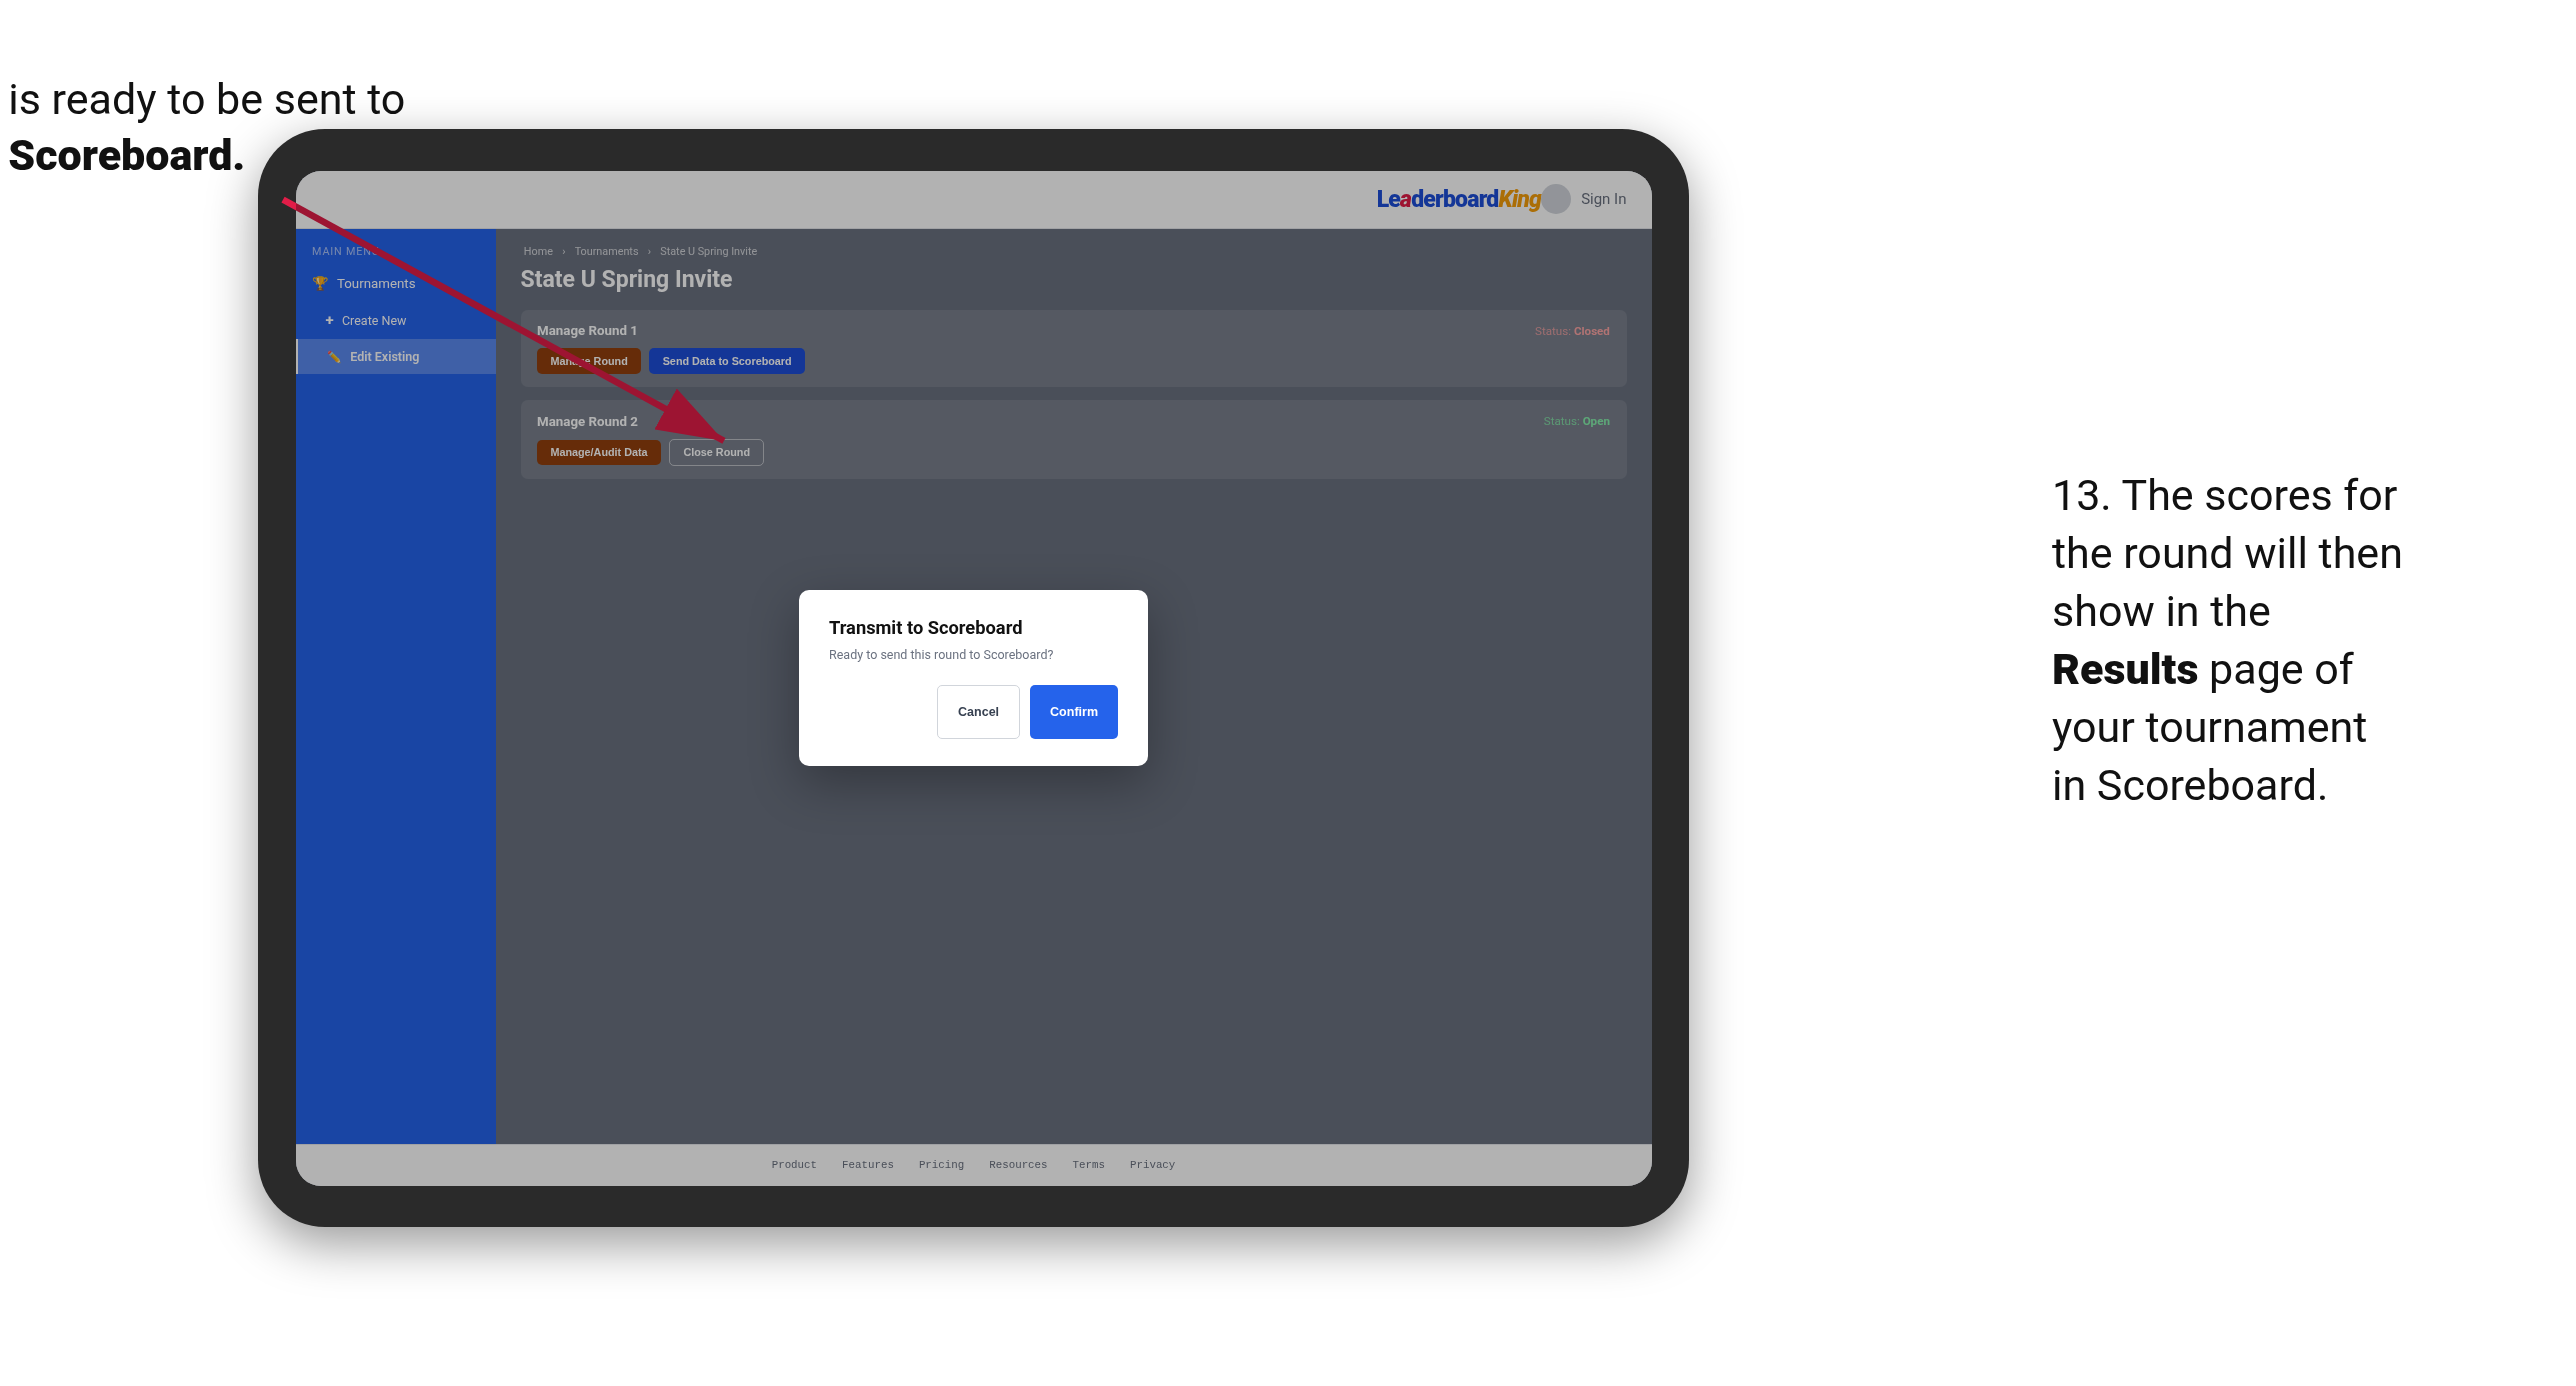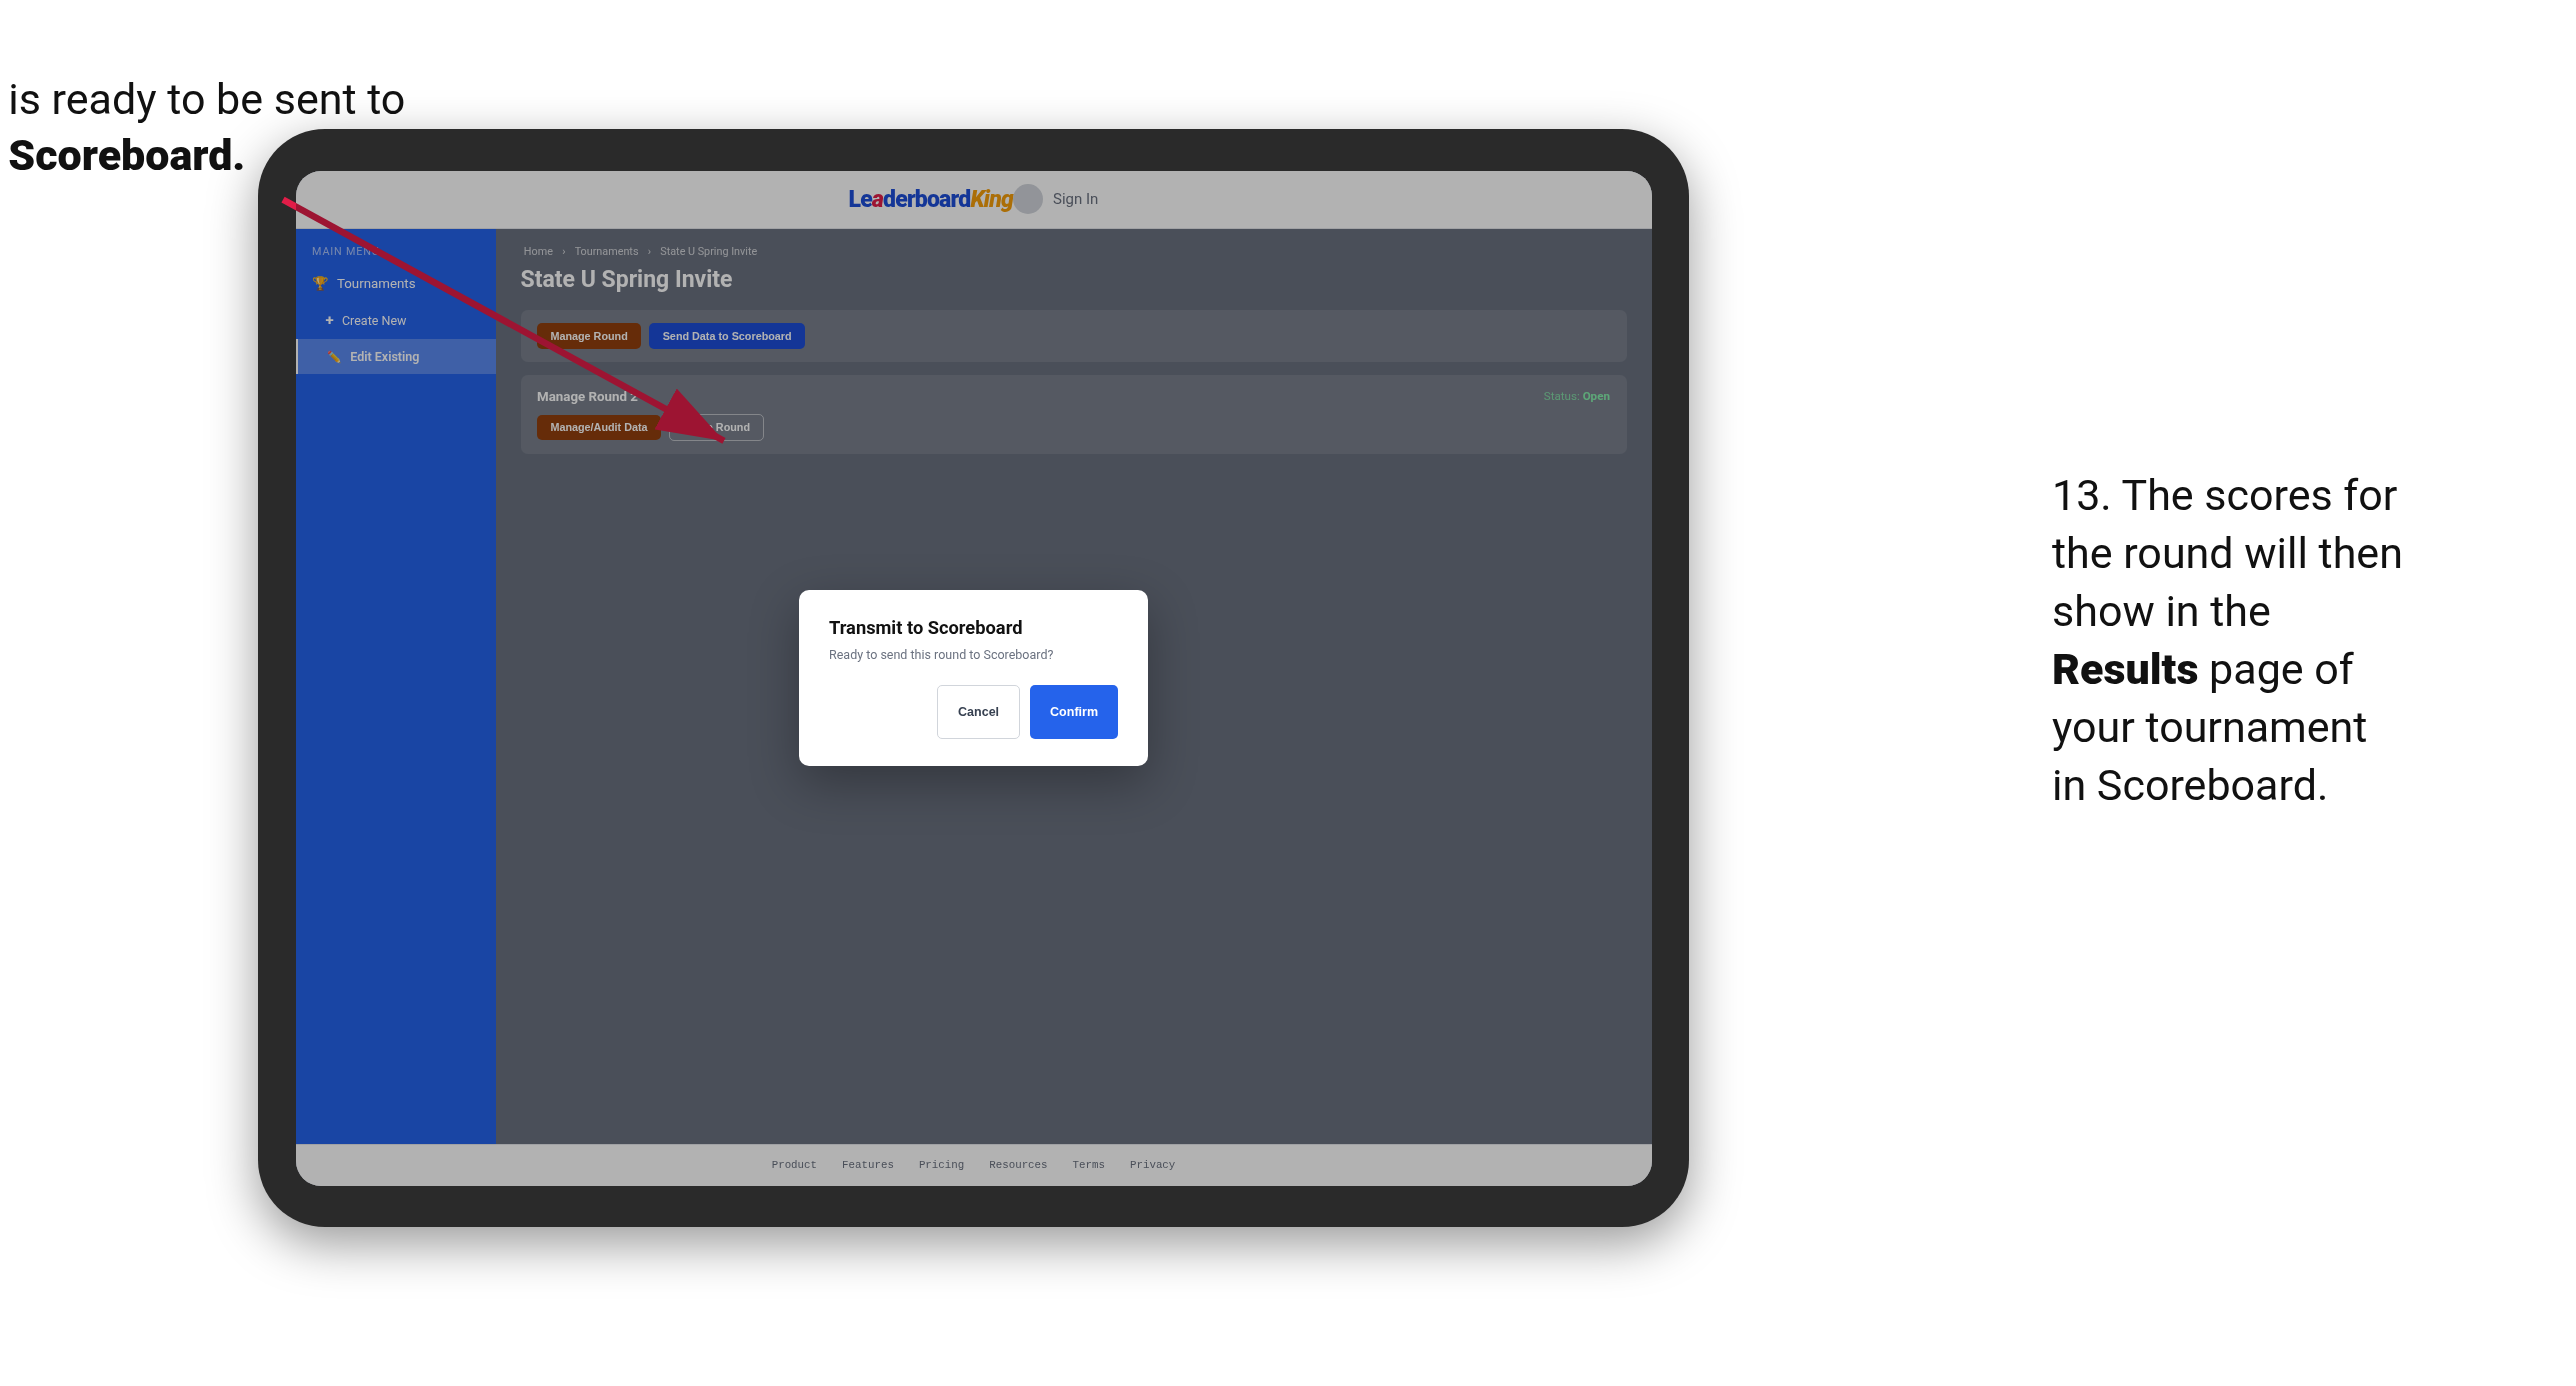--- a/index.html
+++ b/index.html
@@ -78,21 +78,21 @@
       display: flex;
       flex-direction: column;
     }
 
     
     .app-header {
       background: #fff;
       height: 58px;
       display: flex;
       align-items: center;
-      justify-content: center;
+      justify-content: flex-end;
       padding: 0 25px;
       flex-shrink: 0;
       border-bottom: 0.8px solid #e5e7eb;
     }
 
     .logo {
       font-size: 23px;
       font-weight: 900;
       color: #1d4ed8;
       letter-spacing: -0.8px;
@@ -404,20 +404,27 @@
         <div class="breadcrumb">
           <span>Home</span>
           <span>›</span>
           <span>Tournaments</span>
           <span>›</span>
           <span>State U Spring Invite</span>
         </div>
         <div class="page-title">State U Spring Invite</div>
 
         <div class="round-card">
+          <div class="round-header">
+            <span class="round-title">Manage Round 1</span>
+            <span class="status-badge status-closed">
+              <span class="label">Status:</span>
+              <span class="value">Closed</span>
+            </span>
+          </div>
           <div class="round-actions">
             <button class="btn btn-brown">Manage Round</button>
             <button class="btn btn-blue">Send Data to Scoreboard</button>
           </div>
         </div>
 
         <div class="round-card">
           <div class="round-header">
             <span class="round-title">Manage Round 2</span>
             <span class="status-badge status-open">

